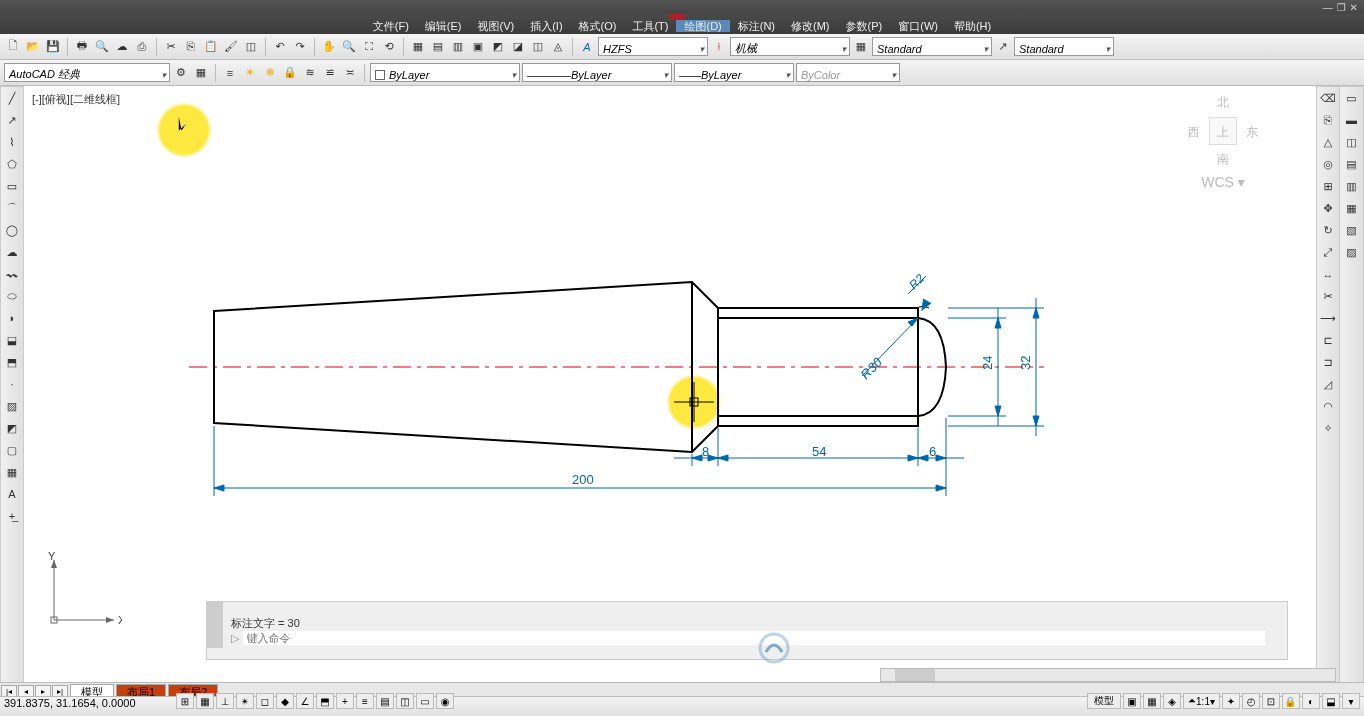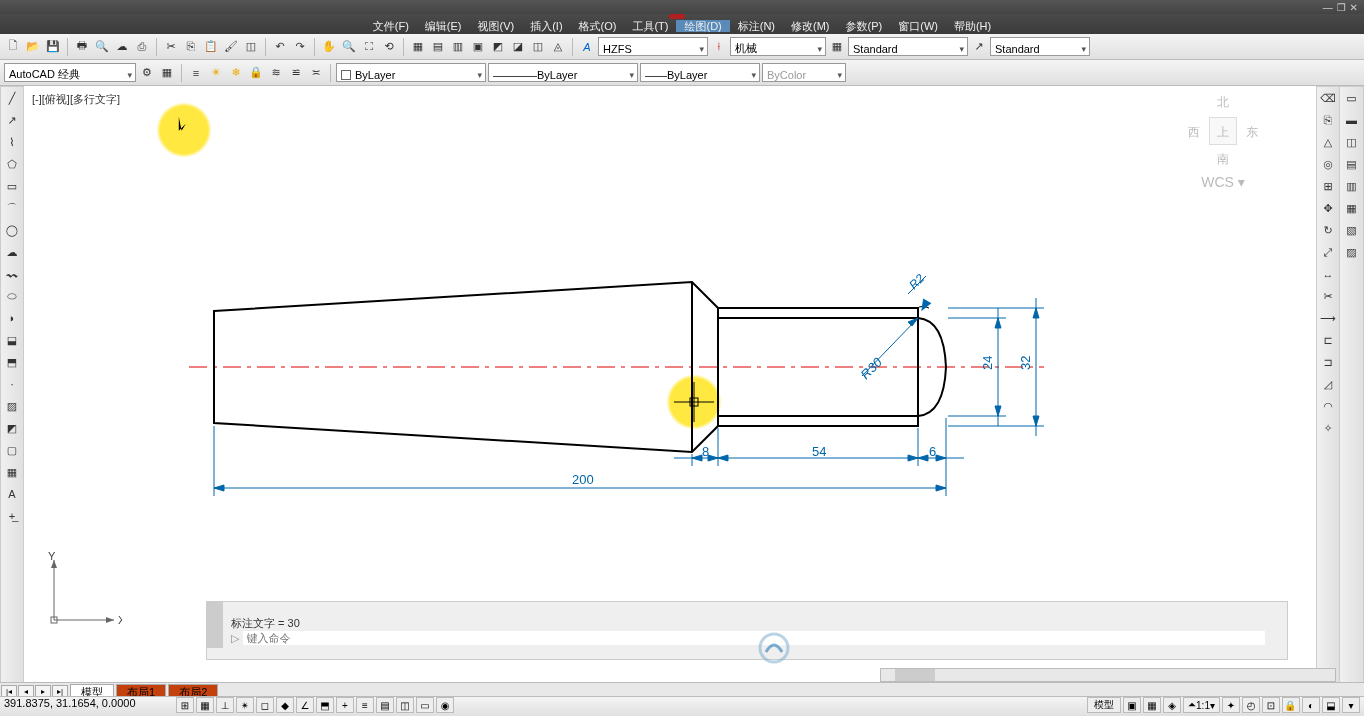--- a/index.html
+++ b/index.html
@@ -6,21 +6,21 @@
 body { font-family: "Microsoft YaHei", Arial, sans-serif; font-size: 11px; background: #e8e8e8; width: 1364px; height: 716px; overflow: hidden; position: relative; }
 .titlebar { height: 14px; background: linear-gradient(#555,#444); display: flex; justify-content: flex-end; align-items: center; padding: 0 4px; }
 .titlebar span { color: #ccc; font-size: 10px; margin: 0 2px; cursor: pointer; }
 .menubar { height: 20px; background: linear-gradient(#4a4a4a,#3a3a3a); display: flex; align-items: center; padding: 0 6px; flex-direction: column; }
 .logo { width: 16px; height: 16px; background: #b02020; border-radius: 2px; margin-right: 10px; }
 .menu-item { color: #eee; padding: 0 8px; font-size: 11px; cursor: pointer; }
 .menu-item.active { background: #5a8ab8; }
 .toolbar1, .toolbar2 { height: 26px; background: linear-gradient(#f4f4f4,#e0e0e0); border-bottom: 1px solid #bbb; display: flex; align-items: center; padding: 0 4px; gap: 2px; }
 .tbtn { width: 18px; height: 18px; border: 1px solid transparent; display: inline-flex; align-items: center; justify-content: center; cursor: pointer; font-size: 11px; color: #333; }
 .sep { width: 1px; height: 18px; background: #bbb; margin: 0 3px; }
-.combo { height: 19px; border: 1px solid #999; background: #fff; font-size: 11px; padding: 4px 18px 0 4px; position: relative; display: inline-flex; align-items: center; cursor: pointer; }
+.combo { height: 19px; border: 1px solid #999; background: #fff; font-size: 11px; padding: 4px 18px 0 4px; position: relative; display: inline-flex; align-items: center; cursor: pointer; font-style: italic; }
 .combo::after { content: '▾'; position: absolute; right: 3px; font-size: 9px; color: #555; }
 .workspace { position: absolute; top: 86px; left: 0; right: 0; bottom: 20px; display: flex; }
 .ltool, .rtool { width: 24px; background: linear-gradient(90deg,#f0f0f0,#e0e0e0); border: 1px solid #ccc; display: flex; flex-direction: column; align-items: center; padding: 2px 0; gap: 4px; }
 .vbtn { width: 18px; height: 18px; display: flex; align-items: center; justify-content: center; cursor: pointer; font-size: 11px; color: #333; }
 .canvas { flex: 1; background: #fff; position: relative; overflow: hidden; }
 .viewport-label { position: absolute; top: 6px; left: 8px; color: #333; font-size: 11px; }
 .viewcube { position: absolute; top: 8px; right: 48px; width: 90px; text-align: center; color: #bbb; font-size: 12px; }
 .viewcube .c { display: inline-block; width: 28px; height: 28px; border: 1px solid #ddd; background: #f8f8f8; line-height: 28px; margin: 6px; }
 .yellow-cursor { position: absolute; width: 56px; height: 56px; background: radial-gradient(circle,#ffe940 40%,#ffe940 60%,rgba(255,233,64,0) 70%); border-radius: 50%; }
 .drawing { position: absolute; top: 0; left: 0; }
@@ -28,21 +28,21 @@
 .cmdline { position: absolute; left: 182px; right: 28px; bottom: 36px; background: #efefef; border: 1px solid #ccc; }
 .cmdline .handle { width: 16px; background: #ccc; float: left; height: 46px; }
 .cmdline .lines { margin-left: 20px; padding: 14px 4px; font-size: 11px; color: #333; }
 .cmdline input { border: none; background: #fff; width: calc(100% - 30px); font-size: 11px; padding: 1px 4px; color: #888; }
 .tabs { position: absolute; left: 0; right: 0; bottom: 16px; height: 18px; background: #e8e8e8; display: flex; align-items: center; border-top: 1px solid #bbb; }
 .tabbtn { width: 16px; height: 14px; border: 1px solid #aaa; background: #f4f4f4; font-size: 8px; display: flex; align-items: center; justify-content: center; margin-left: 1px; cursor: pointer; }
 .tab { padding: 0 10px; border: 1px solid #aaa; background: #c2410c; height: 15px; line-height: 14px; font-size: 11px; margin-left: 2px; cursor: pointer; }
 .tab.active { background: #fff; font-weight: normal; }
 .hscroll { position: absolute; left: 880px; right: 28px; bottom: 18px; height: 14px; background: #e8e8e8; border: 1px solid #bbb; }
 .hscroll .thumb { position: absolute; left: 14px; width: 40px; height: 12px; background: #ccc; }
-.statusbar { position: absolute; left: 0; right: 0; bottom: 0; height: 20px; background: linear-gradient(#f4f4f4,#e0e0e0); border-top: 1px solid #bbb; display: flex; align-items: flex-start; padding: 0 4px; gap: 2px; font-size: 11px; }
+.statusbar { position: absolute; left: 0; right: 0; bottom: 0; height: 20px; background: linear-gradient(#f4f4f4,#e0e0e0); border-top: 1px solid #bbb; display: flex; align-items: flex-end; padding: 7px 4px; gap: 2px; font-size: 11px; }
 .sbtn { width: 18px; height: 16px; border: 1px solid #bbb; background: #eee; display: flex; align-items: center; justify-content: center; font-size: 10px; cursor: pointer; }
 .watermark { position: absolute; right: 520px; bottom: 30px; font-size: 32px; color: rgba(160,160,160,0.4); font-weight: bold; letter-spacing: 2px; pointer-events: none; }
 </style>
 </head>
 <body>
 
 <div class="titlebar">
   <span>—</span>
   <span>❐</span>
   <span>✕</span>
@@ -82,47 +82,47 @@
   <span class="tbtn">▥</span>
   <span class="tbtn">▣</span>
   <span class="tbtn">◩</span>
   <span class="tbtn">◪</span>
   <span class="tbtn">◫</span>
   <span class="tbtn">◬</span>
   <span class="sep"></span>
   <span class="tbtn" style="font-style:italic;color:#06c">A</span>
   <span class="combo" style="width:110px">HZFS</span>
   <span class="tbtn" style="color:#c33">⟊</span>
-  <span class="combo" style="width:96px">机械</span>
+  <span class="combo" style="width:120px">机械</span>
   <span class="tbtn">▦</span>
   <span class="combo" style="width:120px">Standard</span>
   <span class="tbtn">↗</span>
   <span class="combo" style="width:100px">Standard</span>
 </div>
 
 <div class="toolbar2">
-  <span class="combo" style="width:132px">AutoCAD 经典</span>
+  <span class="combo" style="width:166px">AutoCAD 经典</span>
   <span class="tbtn">⚙</span>
   <span class="tbtn">▦</span>
   <span class="sep"></span>
   <span class="tbtn">≡</span>
   <span class="tbtn" style="color:#ea0">☀</span>
   <span class="tbtn" style="color:#ea0">❄</span>
   <span class="tbtn" style="color:#38c">🔒</span>
   <span class="tbtn">≋</span>
   <span class="tbtn">≌</span>
   <span class="tbtn">≍</span>
   <span class="sep"></span>
   <span class="combo" style="width:150px">
       <span style="display:inline-block;width:10px;height:10px;border:1px solid #666;margin-right:4px"></span>
       <span>ByLayer</span>
     </span>
   <span class="combo" style="width:150px">———— <span>ByLayer</span></span>
   <span class="combo" style="width:120px">—— <span>ByLayer</span></span>
-  <span class="combo" style="width:84px;color:#999">ByColor</span>
+  <span class="combo" style="width:104px;color:#999">ByColor</span>
 </div>
 
 <div class="workspace">
   <div class="ltool">
     <span class="vbtn">╱</span>
     <span class="vbtn">↗</span>
     <span class="vbtn">⌇</span>
     <span class="vbtn">⬠</span>
     <span class="vbtn">▭</span>
     <span class="vbtn">⌒</span>
@@ -136,21 +136,21 @@
     <span class="vbtn">·</span>
     <span class="vbtn">▨</span>
     <span class="vbtn">◩</span>
     <span class="vbtn">▢</span>
     <span class="vbtn">▦</span>
     <span class="vbtn">A</span>
     <span class="vbtn">+̲</span>
   </div>
 
   <div class="canvas">
-    <div class="viewport-label">[-][俯视][多行文字]</div>
+    <div class="viewport-label">[-][俯视][二维线框]</div>
 
     <div class="viewcube">
       <div>北</div>
       <span>西</span>
       <span class="c">上</span>
       <span>东</span>
       <div>南</div>
       <div style="margin-top:6px;font-size:14px">WCS ▾</div>
     </div>
 

